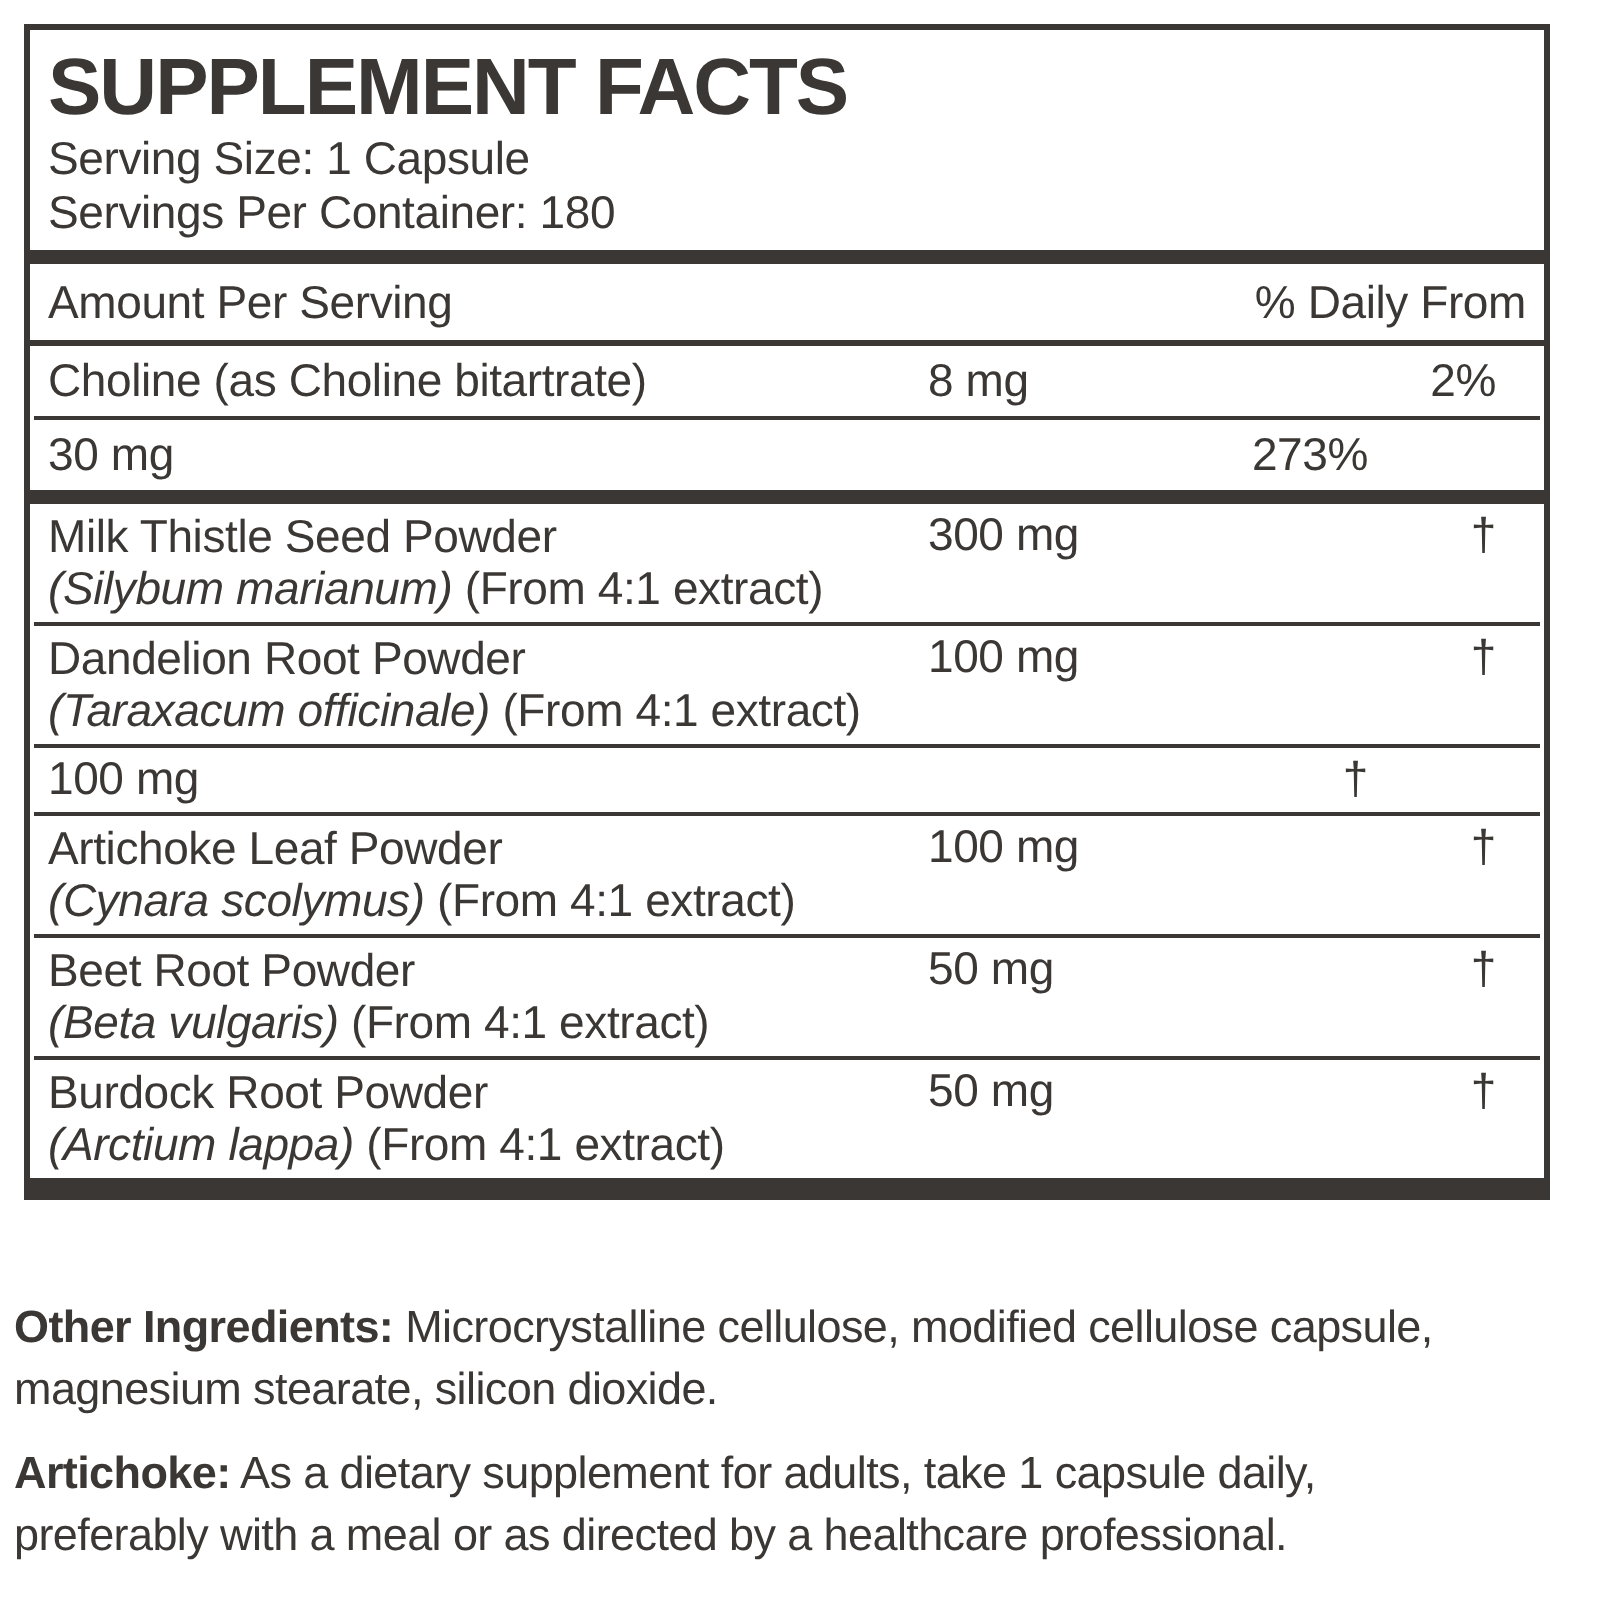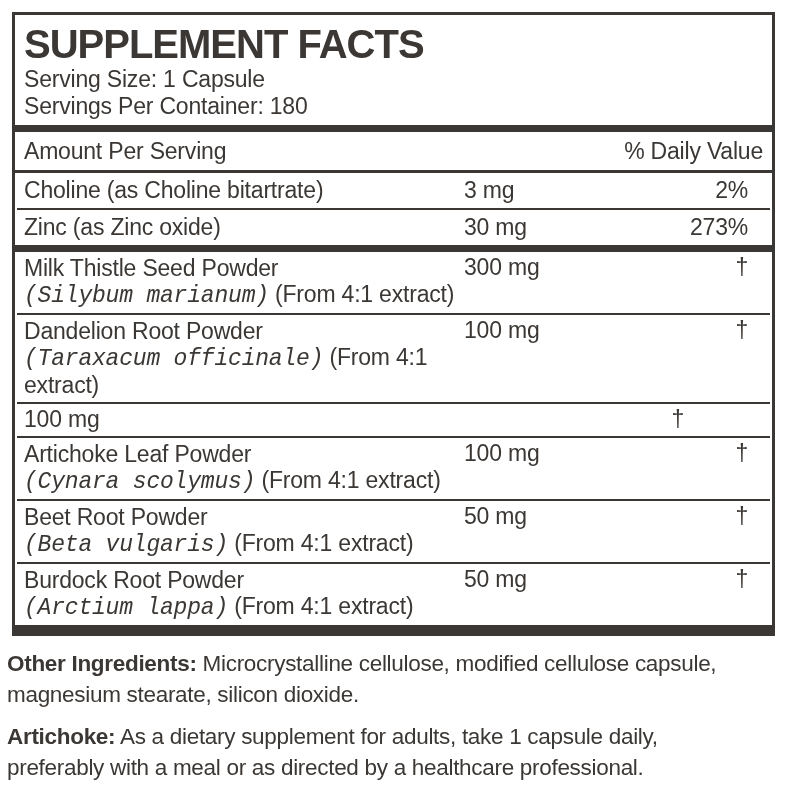--- a/index.html
+++ b/index.html
@@ -56,21 +56,21 @@
     grid-template-columns:440px 220px 1fr;
     font-size:23px;
     letter-spacing:-0.2px;
     line-height:25px;
     padding:5px 24px 5px 9px;
   }
   .row .amount{text-align:left;}
   .row .dv{text-align:right;}
   .row.two-line{padding-top:3px;padding-bottom:4px;}
   .row .name-block{line-height:26px;}
-  .latin{font-style:italic;font-family:Liberation Mono, monospace;}
+  .latin{font-style:italic;}
 
   .footnote-row{
     font-size:23px;
     letter-spacing:-0.2px;
     padding:5px 9px 7px 9px;
   }
   .dagger{display:inline-block;margin-right:6px;}
 
   
   .footer{
@@ -92,33 +92,32 @@
 
     <div class="title pad">SUPPLEMENT FACTS</div>
 
     <div class="serving-line pad">Serving Size: 1 Capsule</div>
     <div class="serving-line pad">Servings Per Container: 180</div>
 
     <div class="bar after-servings"></div>
 
     <div class="hdr-row">
       <span>Amount Per Serving</span>
-      <span>% Daily Value</span>
+      <span>% Daily From</span>
     </div>
 
     <div class="hdr-rule"></div>
 
     <div class="row">
       <span class="name">Choline (as Choline bitartrate)</span>
-      <span class="amount">3 mg</span>
+      <span class="amount">8 mg</span>
       <span class="dv">2%</span>
     </div>
     <div class="row-rule"></div>
     <div class="row">
-      <span class="name">Zinc (as Zinc oxide)</span>
       <span class="amount">30 mg</span>
       <span class="dv">273%</span>
     </div>
 
     <div class="bar"></div>
 
     <div class="row two-line">
       <span class="name-block">
         <span>Milk Thistle Seed Powder</span><br>
         <span class="latin">(Silybum marianum)</span>

